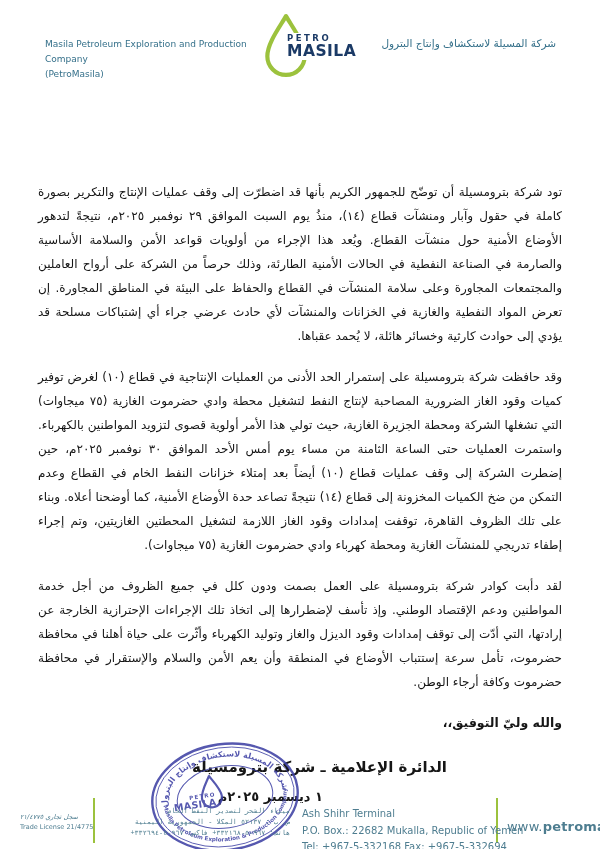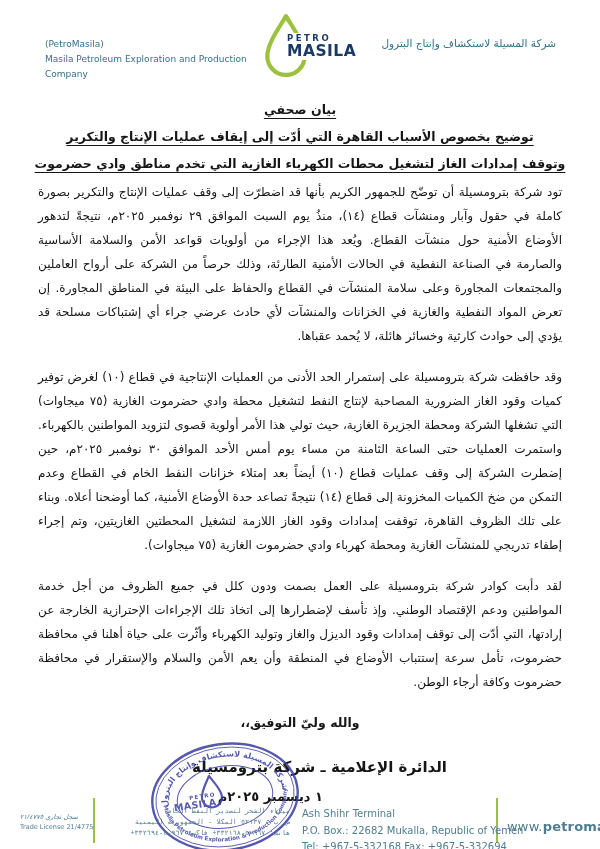--- a/index.html
+++ b/index.html
@@ -41,21 +41,21 @@
     text-decoration-thickness:1px; line-height:1.25;
   }
 
   
   .body-text {
     position:absolute; top:180px; left:38px; width:524px;
     direction:rtl; text-align:justify;
     font-size:12px; line-height:24px; color:#161616;
   }
   .body-text p { margin-bottom:17px; }
-  .closing { text-align:center; font-weight:bold; font-size:12.5px; margin-top:2px; }
+  .closing { font-weight:bold; font-size:12.5px; margin-top:2px; }
 
   
   .sig-row { position:relative; height:160px; margin-top:6px; }
   .sig-dept {
     position:absolute; top:14px; right:115px;
     direction:rtl; font-weight:bold; font-size:15px; white-space:nowrap;
   }
   .sig-date {
     position:absolute; top:44px; right:239px;
     direction:rtl; font-weight:bold; font-size:13px; white-space:nowrap;
@@ -92,50 +92,39 @@
   }
   .f-web .domain { font-weight:bold; }
 </style>
 </head>
 <body>
 
 <div class="page">
 
   <div>
     <div class="company-en">
+      <div>Masila Petroleum Exploration and Production Company</div>
       <div>(PetroMasila)</div>
-      <div>Masila Petroleum Exploration and Production Company</div>
     </div>
 
     <div class="logo">
       <svg class="droplet" width="56" height="68" viewBox="0 0 60 72">
         <path d="M30,4 C23,16 10,33 10,47 a20,20 0 0 0 40,0 C50,33 37,16 30,4 Z" fill="none" stroke="#9cc23d" stroke-width="4.5" stroke-linejoin="round"></path>
       </svg>
       <div class="wordmark">
         <span class="petro">PETRO</span>
         <span class="masila">MASILA</span>
       </div>
     </div>
 
     <div class="company-ar">
       <div>شركة المسيلة لاستكشاف وإنتاج البترول</div>
     </div>
   </div>
 
-  <div class="title-block">
-    <div class="title-line">
-      <span>بيان صحفي</span>
-    </div>
-    <div class="title-line">
-      <span>توضيح بخصوص الأسباب القاهرة التي أدّت إلى إيقاف عمليات الإنتاج والتكرير</span>
-    </div>
-    <div class="title-line">
-      <span>وتوقف إمدادات الغاز لتشغيل محطات الكهرباء الغازية التي تخدم مناطق وادي حضرموت</span>
-    </div>
-  </div>
 
   <div class="body-text">
     <p>تود شركة بترومسيلة أن توضّح للجمهور الكريم بأنها قد اضطرّت إلى وقف عمليات الإنتاج والتكرير بصورة كاملة في حقول وآبار ومنشآت قطاع (١٤)، منذُ يوم السبت الموافق ٢٩ نوفمبر ٢٠٢٥م، نتيجةً لتدهور الأوضاع الأمنية حول منشآت القطاع. ويُعد هذا الإجراء من أولويات قواعد الأمن والسلامة الأساسية والصارمة في الصناعة النفطية في الحالات الأمنية الطارئة، وذلك حرصاً من الشركة على أرواح العاملين والمجتمعات المجاورة وعلى سلامة المنشآت في القطاع والحفاظ على البيئة في المناطق المجاورة. إن تعرض المواد النفطية والغازية في الخزانات والمنشآت لأي حادث عرضي جراء أي إشتباكات مسلحة قد يؤدي إلى حوادث كارثية وخسائر هائلة، لا يُحمد عقباها.</p>
     <p>وقد حافظت شركة بترومسيلة على إستمرار الحد الأدنى من العمليات الإنتاجية في قطاع (١٠) لغرض توفير كميات وقود الغاز الضرورية المصاحبة لإنتاج النفط لتشغيل محطة وادي حضرموت الغازية (٧٥ ميجاوات) التي تشغلها الشركة ومحطة الجزيرة الغازية، حيث تولي هذا الأمر أولوية قصوى لتزويد المواطنين بالكهرباء. واستمرت العمليات حتى الساعة الثامنة من مساء يوم أمس الأحد الموافق ٣٠ نوفمبر ٢٠٢٥م، حين إضطرت الشركة إلى وقف عمليات قطاع (١٠) أيضاً بعد إمتلاء خزانات النفط الخام في القطاع وعدم التمكن من ضخ الكميات المخزونة إلى قطاع (١٤) نتيجةً تصاعد حدة الأوضاع الأمنية، كما أوضحنا أعلاه. وبناء على تلك الظروف القاهرة، توقفت إمدادات وقود الغاز اللازمة لتشغيل المحطتين الغازيتين، وتم إجراء إطفاء تدريجي للمنشآت الغازية ومحطة كهرباء وادي حضرموت الغازية (٧٥ ميجاوات).</p>
     <p>لقد دأبت كوادر شركة بترومسيلة على العمل بصمت ودون كلل في جميع الظروف من أجل خدمة المواطنين ودعم الإقتصاد الوطني. وإذ تأسف لإضطرارها إلى اتخاذ تلك الإجراءات الإحترازية الخارجة عن إرادتها، التي أدّت إلى توقف إمدادات وقود الديزل والغاز وتوليد الكهرباء وأثّرت على حياة أهلنا في محافظة حضرموت، تأمل سرعة إستتباب الأوضاع في المنطقة وأن يعم الأمن والسلام والإستقرار في محافظة حضرموت وكافة أرجاء الوطن.</p>
 
     <div class="closing">والله وليّ التوفيق،،</div>
 
     <div class="sig-row">
       <div class="sig-dept">الدائرة الإعلامية ـ شركة بترومسيلة</div>

